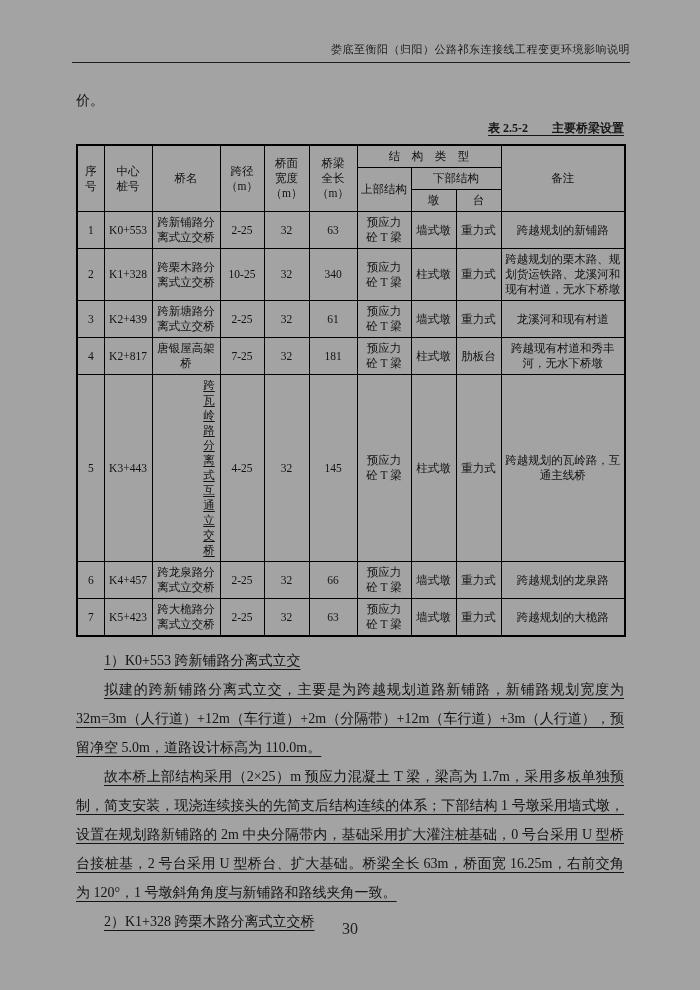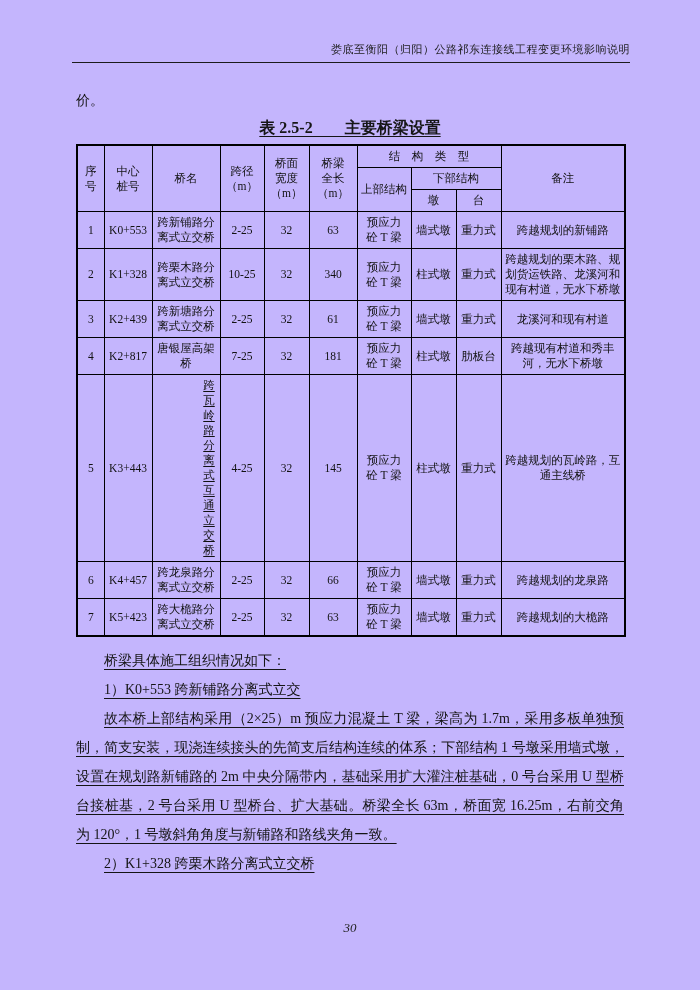--- a/index.html
+++ b/index.html
@@ -1,59 +1,59 @@
 <!DOCTYPE html>
 <html lang="zh"><head>
 <meta charset="utf-8">
 <style>
   html,body{margin:0;padding:0;}
   body{
     width:700px;height:990px;background:#ffffff;color:#161616;
     font-family:"Liberation Serif","DejaVu Serif",serif;
     -webkit-font-smoothing:antialiased;
   }
-  .page{position:relative;width:700px;height:990px;overflow:hidden;background:#c4b5fd;}
+  .page{position:relative;width:700px;height:990px;overflow:hidden;background:#a3a3a3;}
 
   
   .doc-header{
     position:absolute;top:42px;left:72px;right:70px;
     text-align:right;font-size:11px;letter-spacing:.5px;color:#1c1c1c;
     padding-bottom:5px;border-bottom:1.8px solid #1c1c1c;
   }
 
   
   .content{position:absolute;top:86px;left:76px;width:548px;}
 
   p.body{margin:0;font-size:14px;line-height:29px;text-align:justify;color:#141414;}
   .indent{text-indent:2em;}
   .rev{text-decoration:underline;text-decoration-thickness:1px;text-underline-offset:3.5px;}
 
   .tbl-caption{
-    margin:2px 0 5px;text-align:center;font-weight:bold;font-size:16px;line-height:22px;
+    margin:2px 0 5px;text-align:right;font-weight:bold;font-size:12px;line-height:22px;
   }
   .tbl-caption .cap{
     text-decoration:underline;text-decoration-thickness:1.2px;text-underline-offset:3px;
     white-space:pre;
   }
 
   table.bridge{
     width:548px;border-collapse:collapse;table-layout:fixed;
     border:2px solid #000;font-size:11.5px;line-height:15px;
     margin:0 0 9px 0;
   }
   table.bridge th,table.bridge td{
     border:1px solid #000;text-align:center;vertical-align:middle;
     padding:3px 2px;font-weight:normal;white-space:pre-line;color:#121212;
   }
   table.bridge td.u{text-decoration:underline;text-underline-offset:2px;padding-left:48px;}
   table.bridge tr.data td{height:30px;}
 
   .page-number{
     position:absolute;top:920px;left:0;width:100%;
-    text-align:center;font-size:13px;color:#222;font-style:italic;
+    text-align:center;font-size:16px;color:#222;
   }
 </style>
 </head>
 <body>
 
 <div class="page">
 
   <div class="doc-header">
     <span>娄底至衡阳（归阳）公路祁东连接线工程变更环境影响说明</span>
   </div>
@@ -193,22 +193,22 @@
           <td>63</td>
           <td>预应力
 砼 T 梁</td>
           <td>墙式墩</td>
           <td>重力式</td>
           <td>跨越规划的大桅路</td>
         </tr>
       </tbody>
     </table>
 
-    <p class="body indent rev">桥梁具体施工组织情况如下：</p>
     <p class="body indent rev">1）K0+553 跨新铺路分离式立交</p>
+    <p class="body indent rev">拟建的跨新铺路分离式立交，主要是为跨越规划道路新铺路，新铺路规划宽度为 32m=3m（人行道）+12m（车行道）+2m（分隔带）+12m（车行道）+3m（人行道），预留净空 5.0m，道路设计标高为 110.0m。</p>
     <p class="body indent rev">故本桥上部结构采用（2×25）m 预应力混凝土 T 梁，梁高为 1.7m，采用多板单独预制，简支安装，现浇连续接头的先简支后结构连续的体系；下部结构 1 号墩采用墙式墩，设置在规划路新铺路的 2m 中央分隔带内，基础采用扩大灌注桩基础，0 号台采用 U 型桥台接桩基，2 号台采用 U 型桥台、扩大基础。桥梁全长 63m，桥面宽 16.25m，右前交角为 120°，1 号墩斜角角度与新铺路和路线夹角一致。</p>
     <p class="body indent rev">2）K1+328 跨栗木路分离式立交桥</p>
 
   </div>
 
   <div class="page-number">30</div>
 
 </div>
 
 </body></html>

